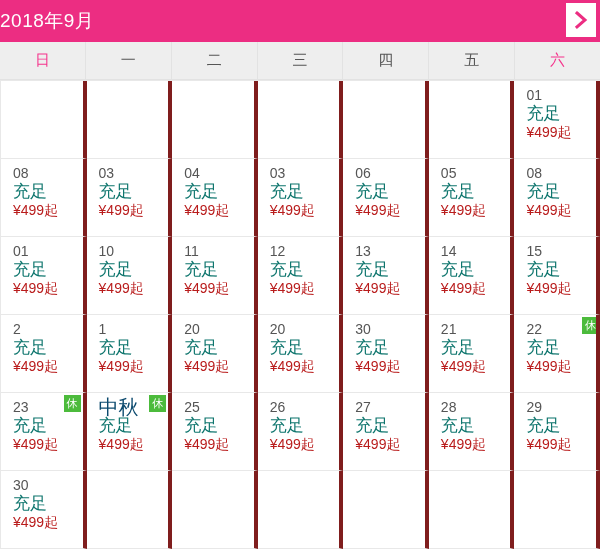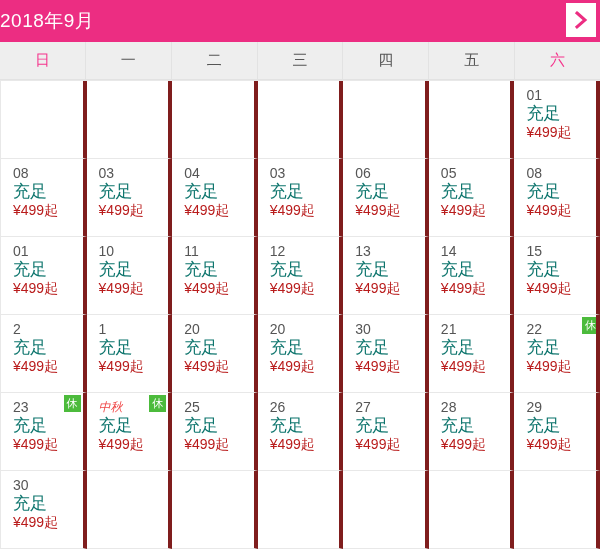--- a/index.html
+++ b/index.html
@@ -98,23 +98,22 @@
     overflow: hidden;
   }
   .cell.empty { background: #ffffff; }
   .day-num {
     font-size: 14px;
     color: #555555;
     line-height: 17px;
     height: 17px;
   }
   .day-num.festival {
-    color: #ef4444;
-    font-size: 12px;
-    font-style: italic;
+    color: #0c4a6e;
+    font-size: 20px;
   }
   .stock {
     font-size: 17px;
     color: #0f766e;
     line-height: 19px;
   }
   .price {
     font-size: 14px;
     color: #b91c1c;
     line-height: 19px;

